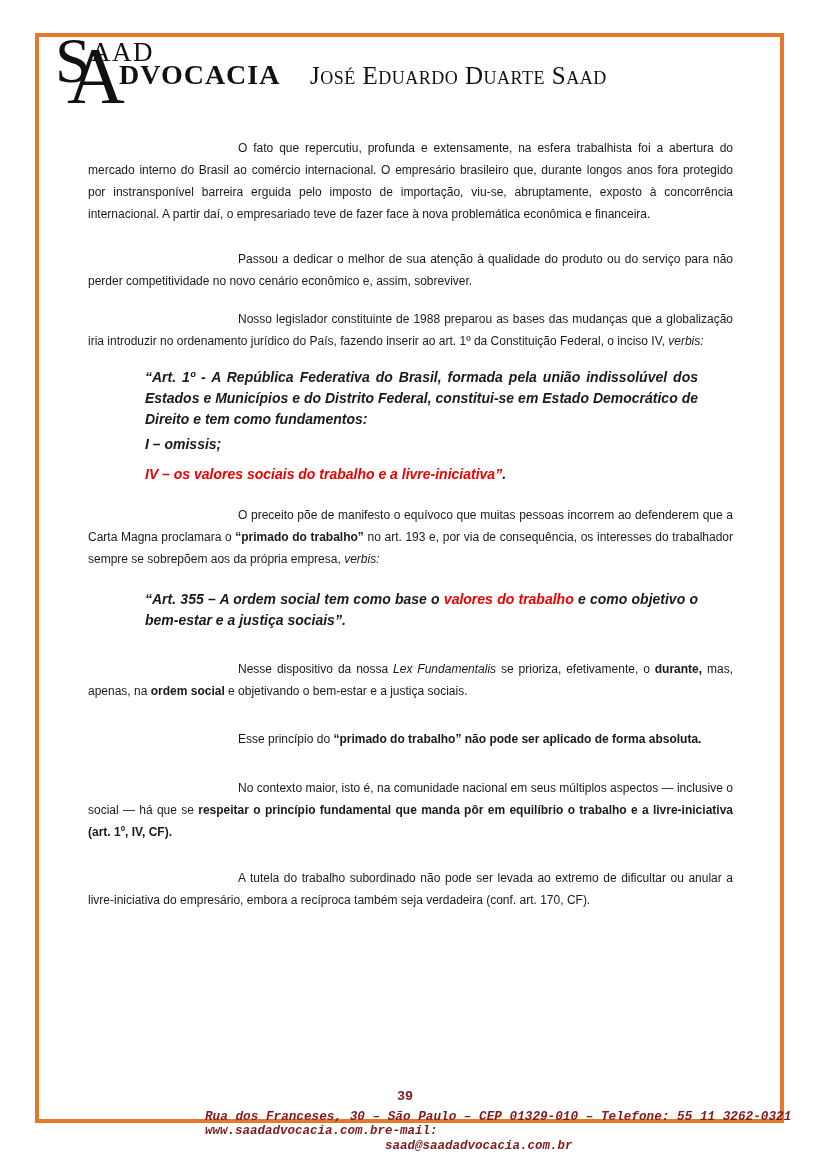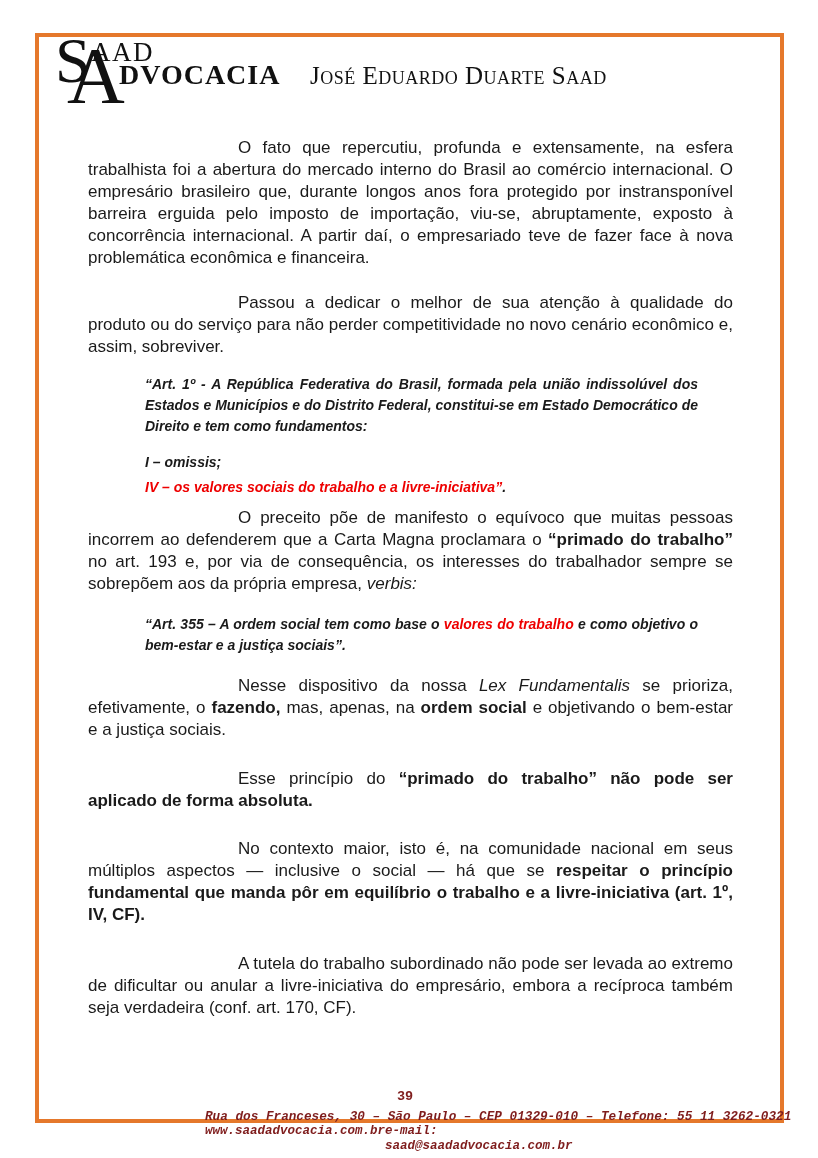--- a/index.html
+++ b/index.html
@@ -23,21 +23,21 @@
   .logo span{position:absolute;display:block;line-height:1;white-space:nowrap;}
   .big-s{left:0;top:-4px;font-size:64px;}
   .aad{left:36px;top:6px;font-size:27px;font-weight:normal;letter-spacing:1.5px;}
   .big-a{left:12px;top:3px;font-size:80px;}
   .dvocacia{left:64px;top:28px;font-size:28px;font-weight:bold;letter-spacing:1px;}
   .att-name{left:255px;top:30px;font-size:25px;font-variant:small-caps;letter-spacing:0.5px;}
   
   .content{position:absolute;left:88px;top:137px;width:645px;}
   .content p{margin:0;padding:0;}
   .content p.body{
-    font-size:17px;line-height:22px;text-align:justify;text-indent:150px;
+    font-size:12px;line-height:22px;text-align:justify;text-indent:150px;
   }
   .content p.quote{
     margin-left:57px;width:553px;
     font-size:14px;line-height:21px;text-align:justify;
     font-weight:bold;font-style:italic;
   }
   .content p:nth-child(1){margin-bottom:23px;}
   .content p:nth-child(2){margin-bottom:16px;}
   .content p:nth-child(3){margin-bottom:15px;}
   .content p:nth-child(4){margin-bottom:4px;}
@@ -78,26 +78,27 @@
     <span class="big-s">S</span>
     <span class="aad">AAD</span>
     <span class="big-a">A</span>
     <span class="dvocacia">DVOCACIA</span>
     <span class="att-name">José Eduardo Duarte Saad</span>
   </header>
 
   <main class="content">
       <p class="body"><span>O fato que repercutiu, profunda e extensamente, na esfera trabalhista foi a abertura do mercado interno do Brasil ao comércio internacional. O empresário brasileiro que, durante longos anos fora protegido por instransponível barreira erguida pelo imposto de importação, viu-se, abruptamente, exposto à concorrência internacional. A partir daí, o empresariado teve de fazer face à nova problemática econômica e financeira.</span></p>
       <p class="body"><span>Passou a dedicar o melhor de sua atenção à qualidade do produto ou do serviço para não perder competitividade no novo cenário econômico e, assim, sobreviver.</span></p>
+      <p class="body"><span>Nosso legislador constituinte de 1988 preparou as bases das mudanças que a globalização iria introduzir no ordenamento jurídico do País, fazendo inserir ao art. 1º da Constituição Federal, o inciso IV, </span><span class="i">verbis:</span></p>
       <p class="quote"><span class="b i">“Art. 1º - A República Federativa do Brasil, formada pela união indissolúvel dos Estados e Municípios e do Distrito Federal, constitui-se em Estado Democrático de Direito e tem como fundamentos:</span></p>
       <p class="quote"><span class="b i">I – omissis;</span></p>
       <p class="quote"><span class="b i r">IV – os valores sociais do trabalho e a livre-iniciativa”</span><span class="b i">.</span></p>
       <p class="body"><span>O preceito põe de manifesto o equívoco que muitas pessoas incorrem ao defenderem que a Carta Magna proclamara o </span><span class="b">“primado do trabalho”</span><span> no art. 193 e, por via de consequência, os interesses do trabalhador sempre se sobrepõem aos da própria empresa, </span><span class="i">verbis:</span></p>
       <p class="quote"><span class="b i">“Art. 355 – A ordem social tem como base o </span><span class="b i r">valores do trabalho</span><span class="b i"> e como objetivo o bem-estar e a justiça sociais”.</span></p>
-      <p class="body"><span>Nesse dispositivo da nossa </span><span class="i">Lex Fundamentalis</span><span> se prioriza, efetivamente, o </span><span class="b">fazendo,</span><span> mas, apenas, na </span><span class="b">ordem social</span><span> e objetivando o bem-estar e a justiça sociais.</span></p>
+      <p class="body"><span>Nesse dispositivo da nossa </span><span class="i">Lex Fundamentalis</span><span> se prioriza, efetivamente, o </span><span class="b">durante,</span><span> mas, apenas, na </span><span class="b">ordem social</span><span> e objetivando o bem-estar e a justiça sociais.</span></p>
       <p class="body"><span>Esse princípio do </span><span class="b">“primado do trabalho” não pode ser aplicado de forma absoluta.</span></p>
       <p class="body"><span>No contexto maior, isto é, na comunidade nacional em seus múltiplos aspectos — inclusive o social — há que se </span><span class="b">respeitar o princípio fundamental que manda pôr em equilíbrio o trabalho e a livre-iniciativa (art. 1º, IV, CF).</span></p>
       <p class="body"><span>A tutela do trabalho subordinado não pode ser levada ao extremo de dificultar ou anular a livre-iniciativa do empresário, embora a recíproca também seja verdadeira (conf. art. 170, CF).</span></p>
     </main>
 
   <footer class="footer">
     <div class="pageno">39</div>
     <div class="addr">Rua dos Franceses, 30 – São Paulo – CEP 01329-010 – Telefone: 55 11 3262-0321</div>
     <div class="contact-row">
       <span>www.saadadvocacia.com.br</span>

